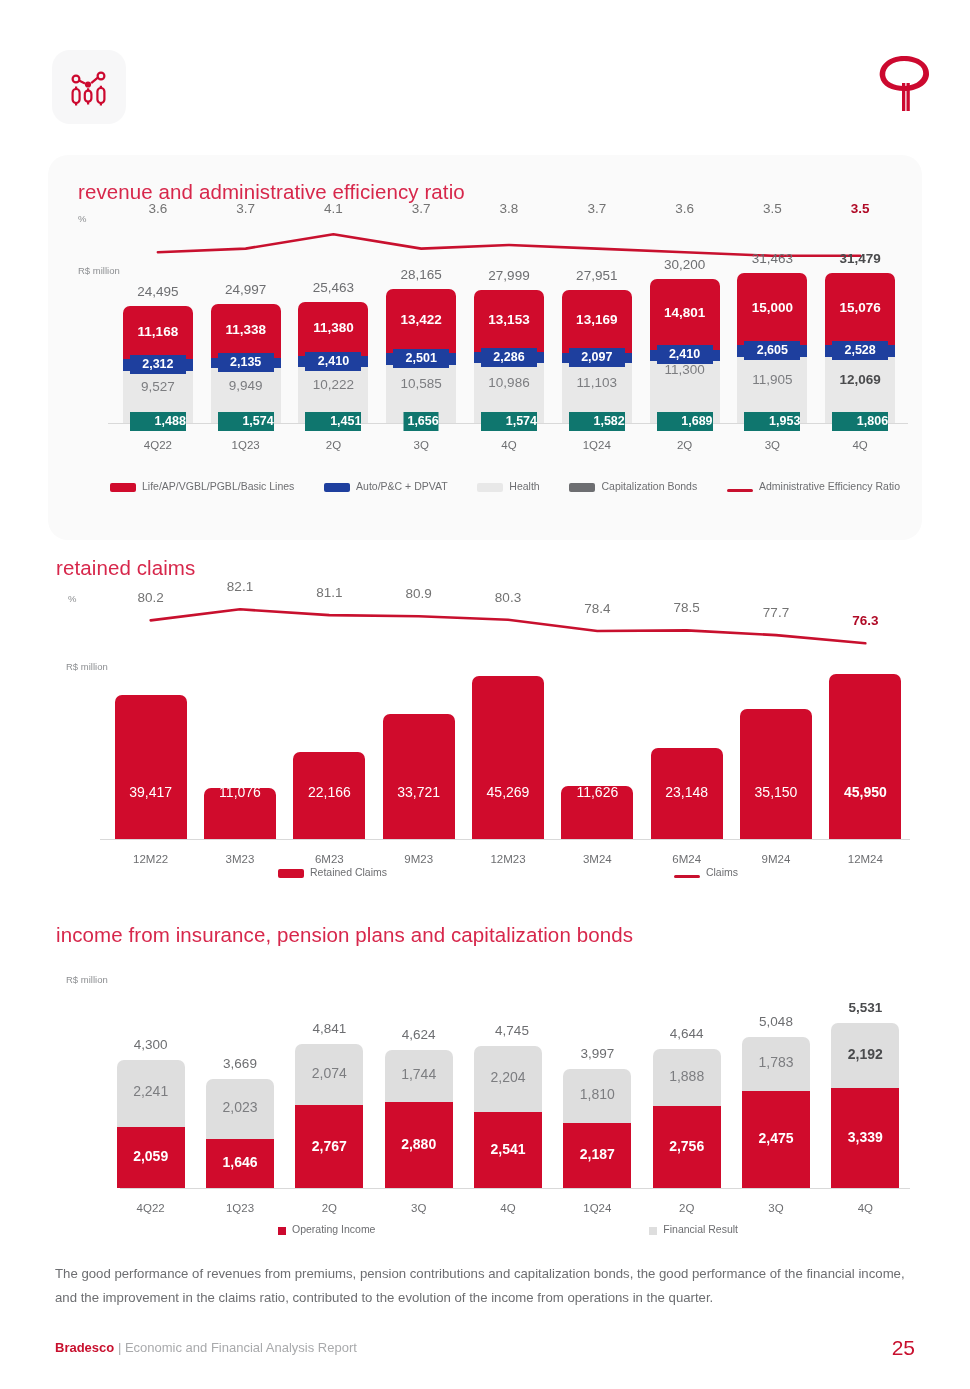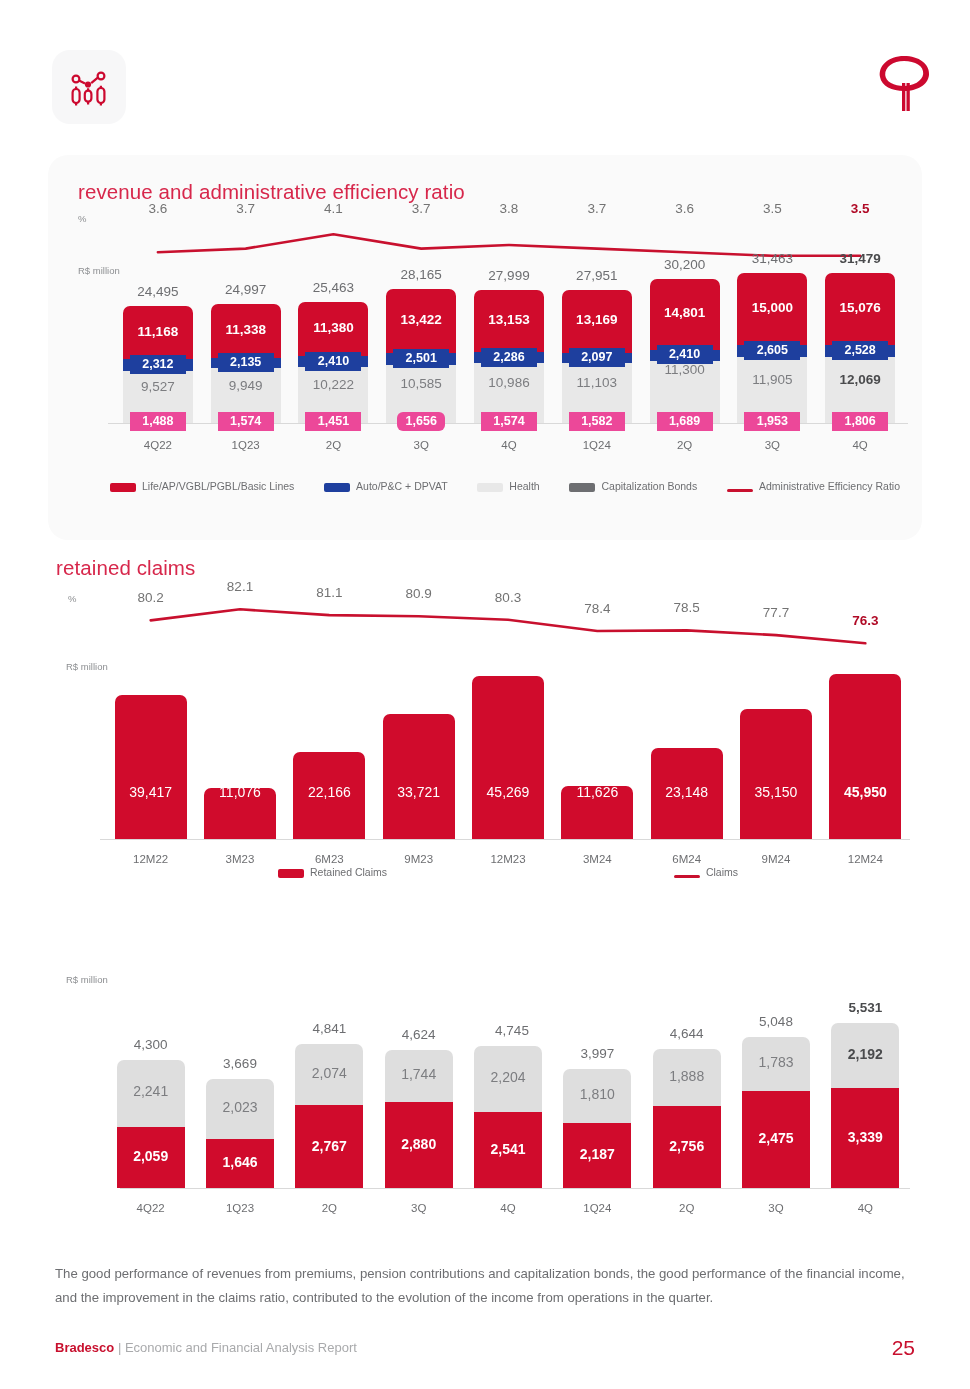--- a/index.html
+++ b/index.html
@@ -113,21 +113,21 @@
     position: absolute;
     transform: translateX(-50%);
     text-align: center;
     font-size: 12.5px;
     font-weight: bold;
     color: #ffffff;
     line-height: 19px;
     height: 19px;
   }
   .badge-blue { background: #1e3f9e; }
-  .badge-dark { background: #ec4899; }
+  .badge-dark { background: #0f766e; text-align: right; }
 
   .seg-val {
     position: absolute;
     transform: translateX(-50%);
     text-align: center;
     font-size: 13.5px;
     white-space: nowrap;
   }
   .seg-val.on-red  { color: #ffffff; font-weight: bold; }
   .seg-val.on-gray { color: #7c7d80; }
@@ -261,21 +261,21 @@
       <div class="badge badge-blue" style="left:285.44444444444446px;top:196.63528066329934px;width:56px;">2,410</div>
       <div class="badge badge-dark" style="left:285.44444444444446px;top:257px;width:56px;">1,451</div>
       <div class="cat-label" style="left:285.44444444444446px;top:284px;">2Q</div>
       <div class="total-label" style="left:373.2222222222222px;top:111.79148003430859px;">28,165</div>
       <div class="seg seg-red" style="left:338.2222222222222px;top:133.7914800343086px;width:70px;height:63.95692366339464px;border-radius:7px 7px 0 0;"></div>
       <div class="seg-val on-red" style="left:373.2222222222222px;top:156.76994186600592px;">13,422</div>
       <div class="seg" style="left:338.2222222222222px;top:197.74840369770322px;width:70px;height:11.917468788716286px;background:#1E3F9E;"></div>
       <div class="seg seg-gray" style="left:338.2222222222222px;top:209.66587248641952px;width:70px;height:58.33412751358048px;"></div>
       <div class="seg-val on-gray" style="left:373.2222222222222px;top:220.83293624320976px;">10,585</div>
       <div class="badge badge-blue" style="left:373.2222222222222px;top:193.70713809206137px;width:56px;">2,501</div>
-      <div class="badge badge-dark" style="left:373.2222222222222px;top:257px;width:48px;border-radius:6px;">1,656</div>
+      <div class="badge badge-dark" style="left:373.2222222222222px;top:257px;width:35px;">1,656</div>
       <div class="cat-label" style="left:373.2222222222222px;top:284px;">3Q</div>
       <div class="total-label" style="left:461px;top:112.58248356046889px;">27,999</div>
       <div class="seg seg-red" style="left:426px;top:134.5824835604689px;width:70px;height:62.675116744496336px;border-radius:7px 7px 0 0;"></div>
       <div class="seg-val on-red" style="left:461px;top:156.92004193271706px;">13,153</div>
       <div class="seg" style="left:426px;top:197.25760030496522px;width:70px;height:10.892976269894215px;background:#1E3F9E;"></div>
       <div class="seg seg-gray" style="left:426px;top:208.15057657485943px;width:70px;height:59.84942342514057px;"></div>
       <div class="seg-val on-gray" style="left:461px;top:220.07528828742971px;">10,986</div>
       <div class="badge badge-blue" style="left:461px;top:192.70408843991234px;width:56px;">2,286</div>
       <div class="badge badge-dark" style="left:461px;top:257px;width:56px;">1,574</div>
       <div class="cat-label" style="left:461px;top:284px;">4Q</div>
@@ -395,20 +395,21 @@
         <span class="legend-text">Retained Claims</span>
       </div>
       <div class="legend-item">
         <span class="sw-line" style="background:#C8102E"></span>
         <span class="legend-text">Claims</span>
       </div>
     </div>
 </div>
 
 <div class="chart" style="left:48px;top:918px;width:874px;height:330px;">
+  <div class="chart-title" style="position:absolute;left:8px;top:5px;">income from insurance, pension plans and capitalization bonds</div>
   <div class="axis-unit" style="position:absolute;left:18px;top:56px;">R$ million</div>
 
   <div class="plot" id="c3-plot" style="left:0;top:0;width:874px;height:300px;">
       <div class="baseline" style="left:72px;top:270px;width:790px;"></div>
       <div class="total-label" style="left:102.66666666666666px;top:118.72301572952449px;">4,300</div>
       <div class="bar bar-gray" style="left:68.66666666666666px;top:141.7230157295245px;width:68px;height:66.85319110468271px;"></div>
       <div class="bar-val grayfg" style="left:102.66666666666666px;top:165.14961128186584px;">2,241</div>
       <div class="bar" style="left:68.66666666666666px;top:208.5762068342072px;width:68px;height:61.4237931657928px;background:#D00B2C;"></div>
       <div class="bar-val bold" style="left:102.66666666666666px;top:230.2881034171036px;">2,059</div>
       <div class="cat-label" style="left:102.66666666666666px;top:284px;">4Q22</div>
@@ -455,20 +456,30 @@
       <div class="bar-val bold" style="left:727.9999999999999px;top:212.29949376242996px;">2,475</div>
       <div class="cat-label" style="left:727.9999999999999px;top:284px;">3Q</div>
       <div class="total-label bold" style="left:817.3333333333333px;top:82px;">5,531</div>
       <div class="bar bar-gray" style="left:783.3333333333333px;top:105px;width:68px;height:65.39143012113541px;"></div>
       <div class="bar-val grayfg bold" style="left:817.3333333333333px;top:127.6957150605677px;">2,192</div>
       <div class="bar" style="left:783.3333333333333px;top:170.39143012113541px;width:68px;height:99.60856987886459px;background:#D00B2C;"></div>
       <div class="bar-val bold" style="left:817.3333333333333px;top:211.1957150605677px;">3,339</div>
       <div class="cat-label" style="left:817.3333333333333px;top:284px;">4Q</div>
     </div>
 
+  <div class="legend" id="c3-legend" style="left: 230px; top: 305px; width: 460px; justify-content: space-between;">
+      <div class="legend-item">
+        <span class="sw-sq" style="background:#CC092F"></span>
+        <span class="legend-text">Operating Income</span>
+      </div>
+      <div class="legend-item">
+        <span class="sw-sq" style="background:#DEDEDE"></span>
+        <span class="legend-text">Financial Result</span>
+      </div>
+    </div>
 </div>
 
 <div class="body-text">The good performance of revenues from premiums, pension contributions and capitalization bonds, the good performance of the financial income, and the improvement in the claims ratio, contributed to the evolution of the income from operations in the quarter.</div>
 
 <div class="page-footer">
   <div class="footer-brand">
     <b>Bradesco</b>
     <span>|</span>
     <span>Economic and Financial Analysis Report</span>
   </div>

